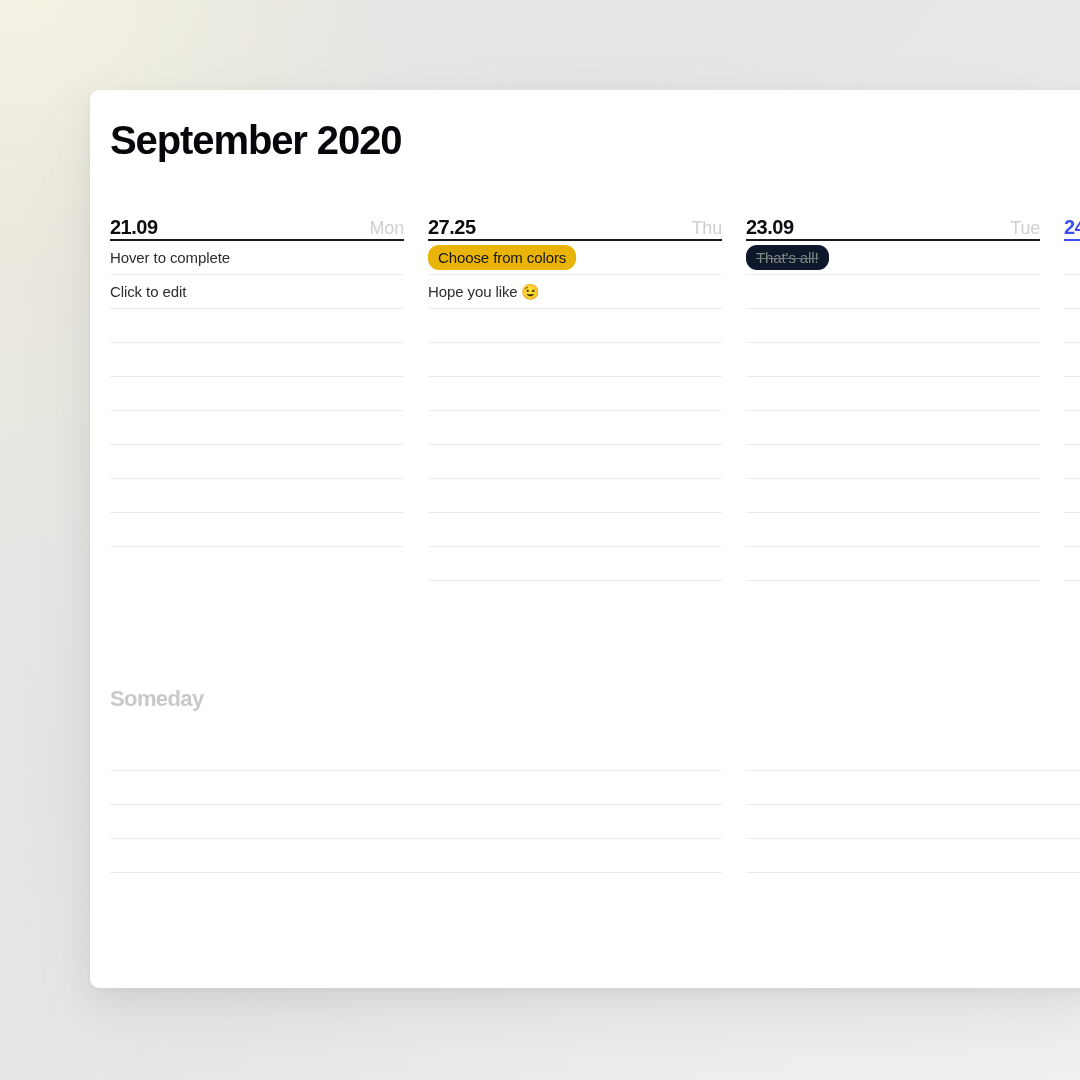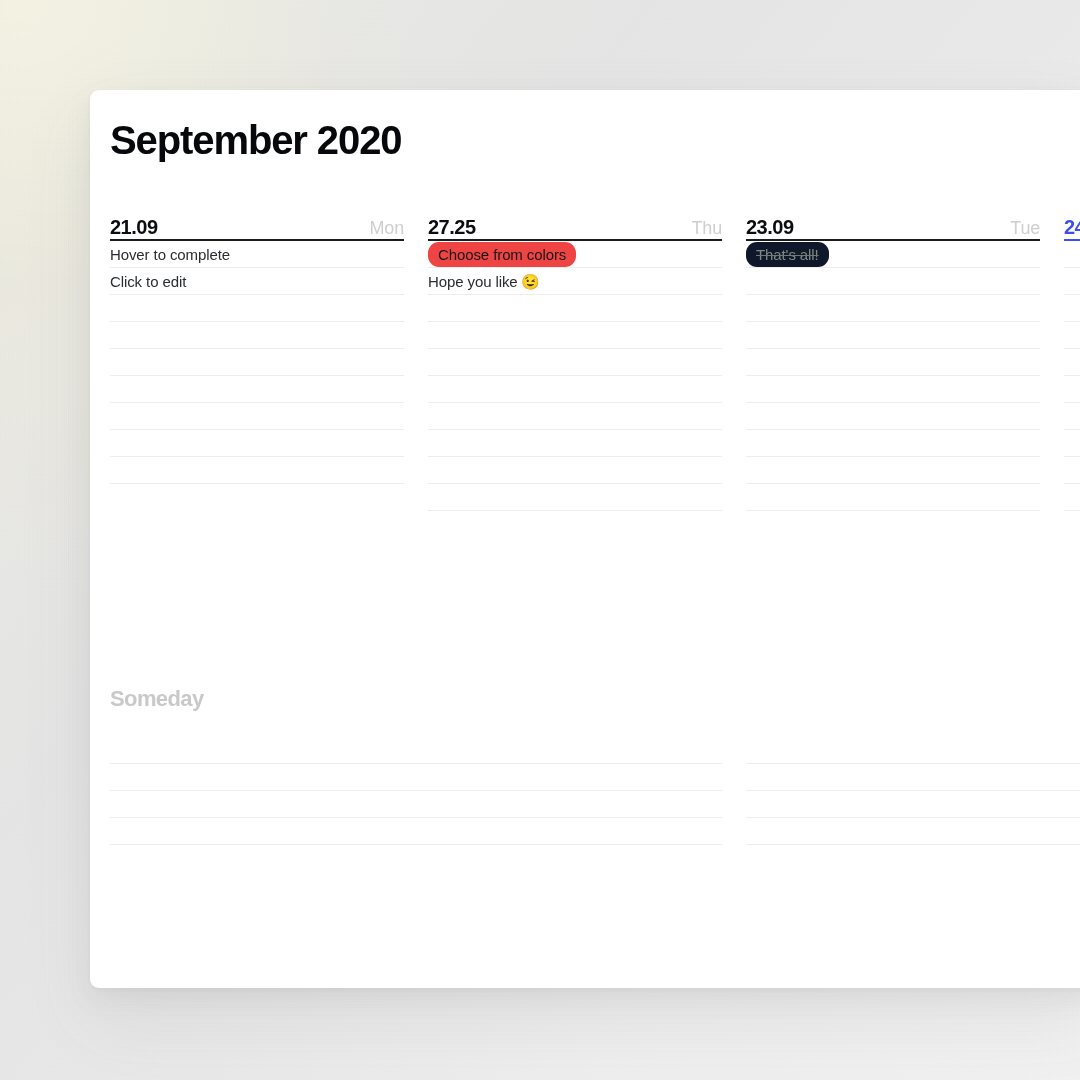--- a/index.html
+++ b/index.html
@@ -70,34 +70,34 @@
     font-size:18px; font-weight:400; color:#cfcfcf; letter-spacing:-.2px;margin-left:29px;
   }
 
   .day-col.is-today .day-head { border-bottom-color:#3b4ef0; }
   .day-col.is-today .day-date { color:#3b4ef0; }
 
   
   .rows { margin-top:0; }
 
   .task-row {
-    height:27px;
+    height:34px;
     display:flex; align-items:center;
     border-bottom:1px solid #ededed;
   }
 
   .task-text {
     font-size:15px; color:#2a2d31; letter-spacing:-.1px; line-height:1;
     padding:5px 0;
   }
 
   .task-text.hl {
     padding:5px 10px; border-radius:11px;
   }
-  .task-text.hl-yellow { background:#ef4444; color:#15171a; }
+  .task-text.hl-yellow { background:#eab308; color:#15171a; }
   .task-text.hl-green  { background:#0f172a; }
 
   .task-text.done {
     text-decoration:line-through;
     text-decoration-color:#6f7a74;
     text-decoration-thickness:1px;
     color:#7e8a84;
   }
 
   

